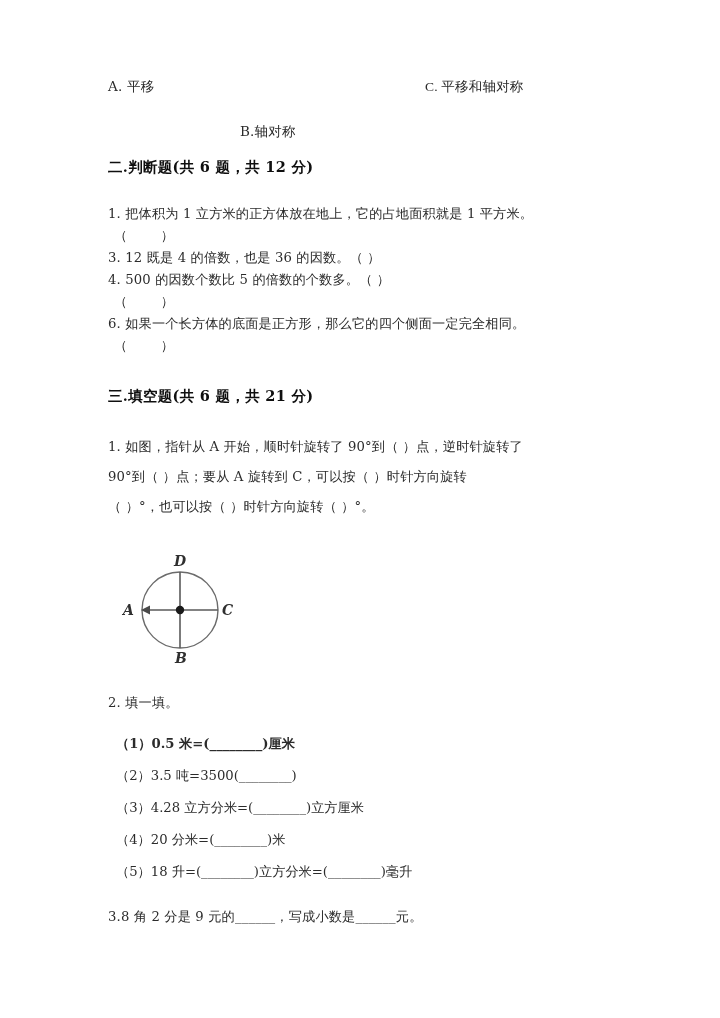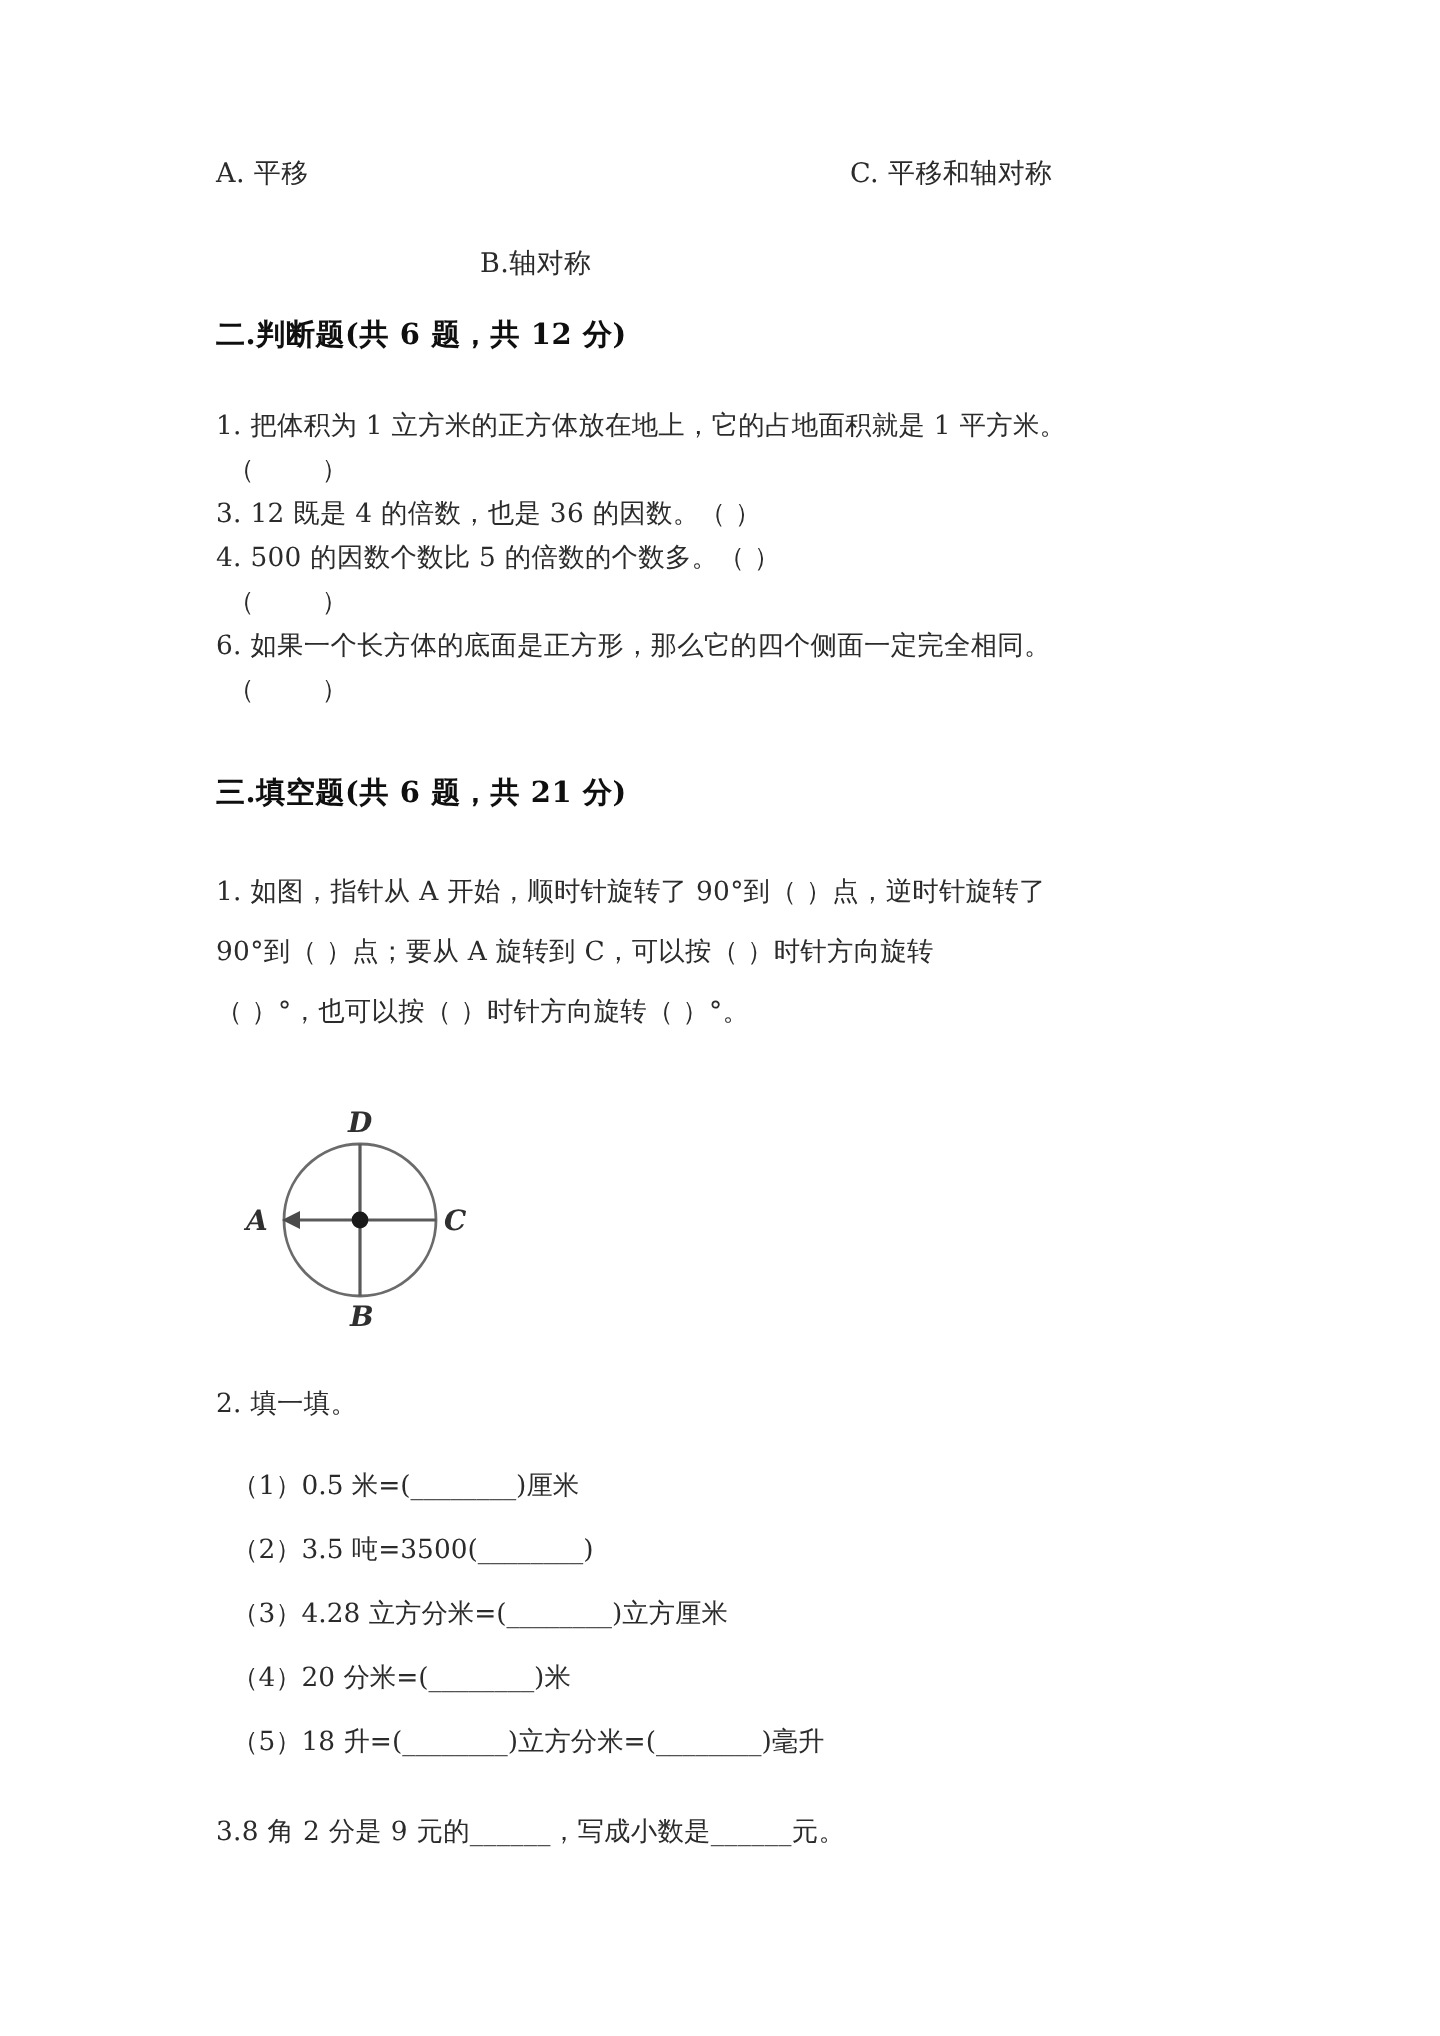--- a/index.html
+++ b/index.html
@@ -39,21 +39,21 @@
     color: #2b2b2b;
     letter-spacing: 0.2px;
   }
   .opt {
     position: absolute;
     top: 0;
     white-space: nowrap;
   }
   .opt-a { left: 0px; }
   .opt-b { left: 132px; margin-top: 45px; }
-  .opt-c { left: 317px; }
+  .opt-c { left: 317px; font-family: Liberation Serif, serif; }
 
   .section-head {
     font-size: 14.5px;
     font-weight: bold;
     color: #0f0f0f;
     letter-spacing: 0.3px;
     margin: 0;
     white-space: nowrap;
   }
 
@@ -165,21 +165,21 @@
         <text class="fig-label" x="67" y="121">B</text>
       </svg>
     </div>
 
     <div class="gap-b"></div>
 
     <div class="q">2. 填一填。</div>
 
     <div class="gap-f"></div>
 
-    <div class="sub-q" style="line-height:32px;">（1）0.5 米=(________)厘米</div>
+    <div class="sub-q" style="line-height:32px;font-weight:bold;">（1）0.5 米=(________)厘米</div>
     <div class="sub-q" style="line-height:32px;">（2）3.5 吨=3500(________)</div>
     <div class="sub-q" style="line-height:32px;">（3）4.28 立方分米=(________)立方厘米</div>
     <div class="sub-q" style="line-height:32px;">（4）20 分米=(________)米</div>
     <div class="sub-q" style="line-height:32px;">（5）18 升=(________)立方分米=(________)毫升</div>
 
     <div class="gap-f"></div>
 
     <div class="q" style="line-height:30px;">3.8 角 2 分是 9 元的______，写成小数是______元。</div>
 
   </div>

